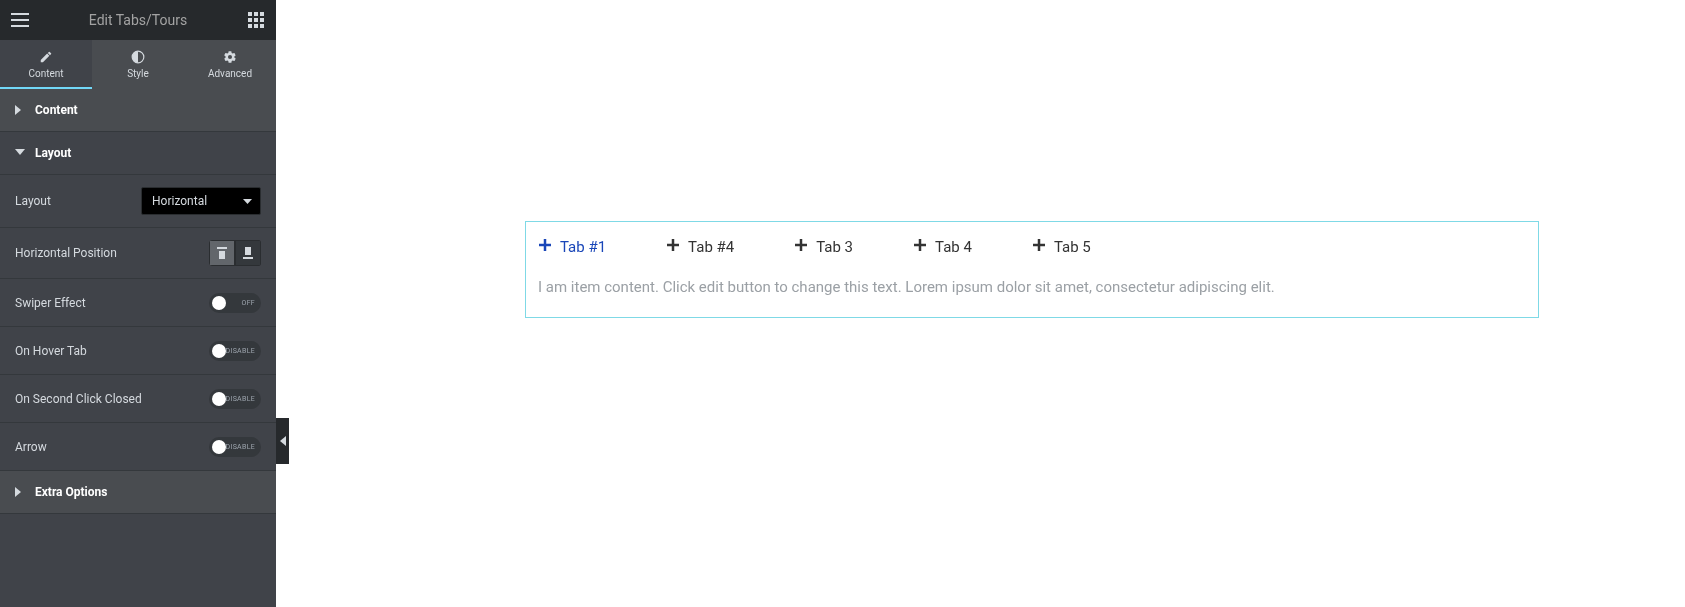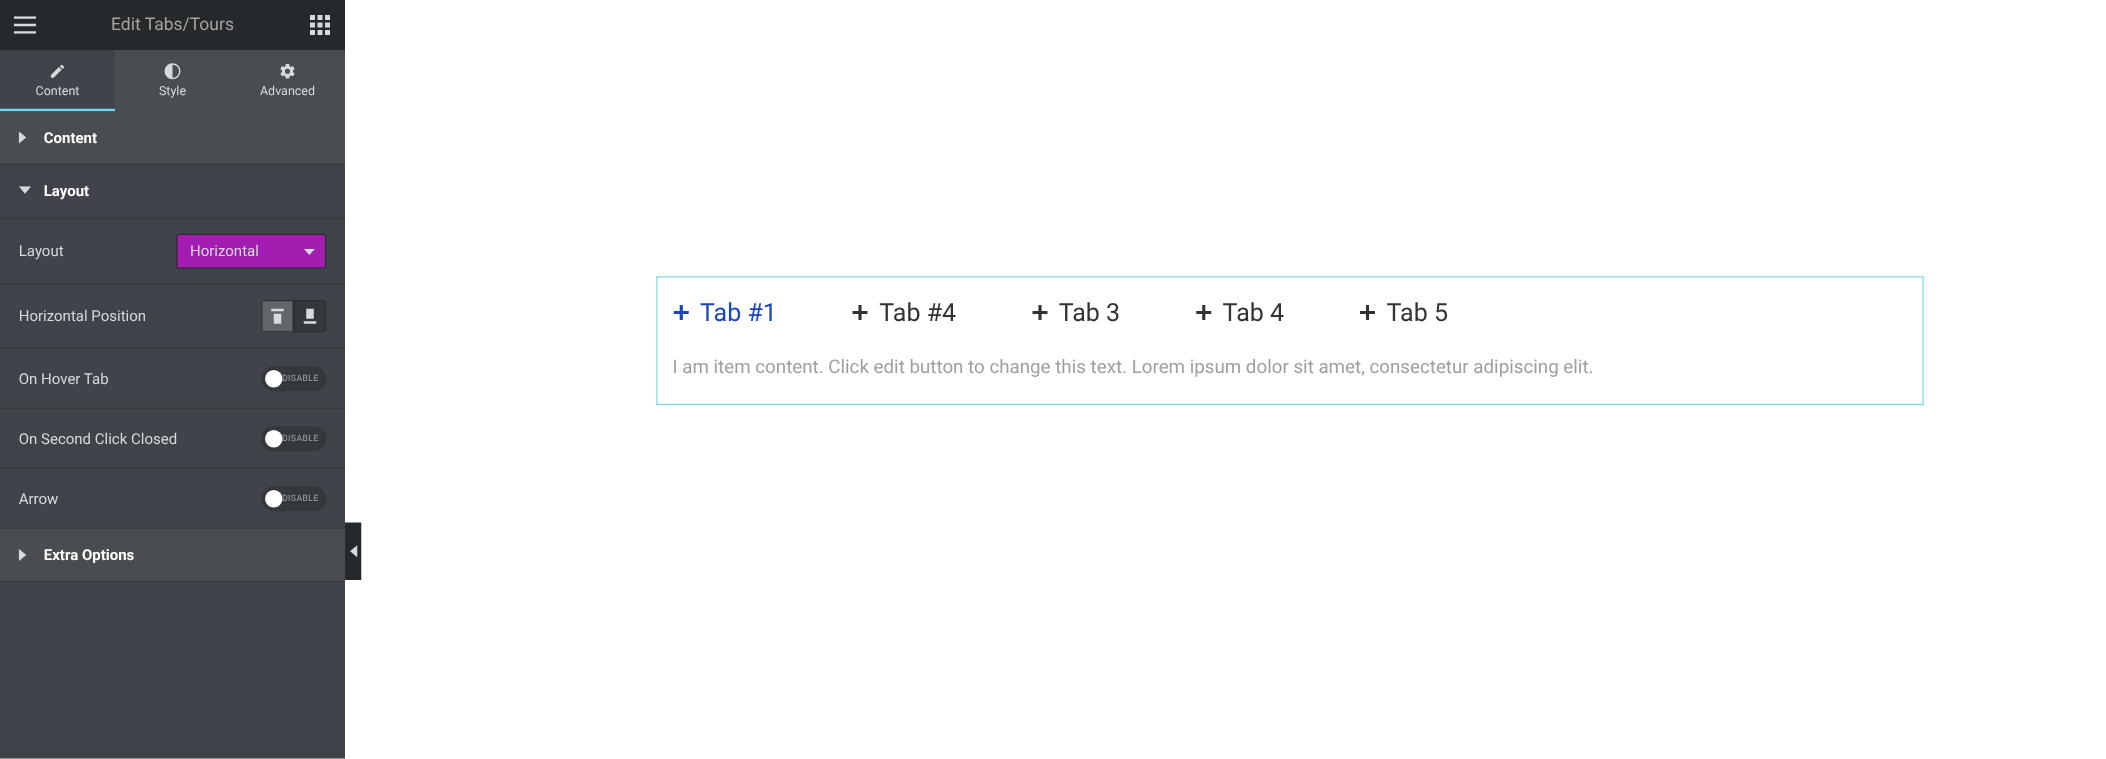--- a/index.html
+++ b/index.html
@@ -93,21 +93,21 @@
   justify-content: space-between;
   padding: 12px 15px;
   border-bottom: 1px solid #34383c;
   min-height: 48px;
 }
 .control-label {
   font-size: 12px;
   color: #d5dadf;
 }
 .select {
-  background: #a21caf;
+  background: #000000;
   border: 1px solid #2a2d30;
   color: #d5dadf;
   padding: 6px 43px 6px 10px;
   border-radius: 2px;
   font-size: 12px;
   width: 120px;
   position: relative;
   cursor: pointer;
 }
 .select .select-caret {
@@ -185,21 +185,21 @@
 }
 .tabs-nav {
   display: flex;
   padding: 16px 12px 20px;
   gap: 60px;
 }
 .tab-item {
   display: flex;
   align-items: center;
   gap: 8px;
-  font-size: 20px;
+  font-size: 15px;
   color: #333;
   cursor: pointer;
 }
 .tab-item.active { color: #1946b8; }
 .tab-item.active .plus-icon svg { stroke: #1946b8; }
 .plus-icon svg { stroke: #333; }
 .tab-content {
   padding: 0 12px 18px;
   color: #9ba0a5;
   font-size: 15px;
@@ -297,20 +297,27 @@
         </div>
         <div class="toggle-btn">
           <svg width="14" height="14" viewBox="0 0 14 14" fill="#d5dadf">
               <rect x="4" y="1" width="6" height="8"></rect>
               <rect x="2" y="11" width="10" height="2"></rect>
             </svg>
         </div>
       </div>
     </div>
     <div class="control-row">
+      <span class="control-label">Swiper Effect</span>
+      <div class="switch">
+        <span class="knob"></span>
+        <span class="switch-label">OFF</span>
+      </div>
+    </div>
+    <div class="control-row">
       <span class="control-label">On Hover Tab</span>
       <div class="switch">
         <span class="knob"></span>
         <span class="switch-label">DISABLE</span>
       </div>
     </div>
     <div class="control-row">
       <span class="control-label">On Second Click Closed</span>
       <div class="switch">
         <span class="knob"></span>

